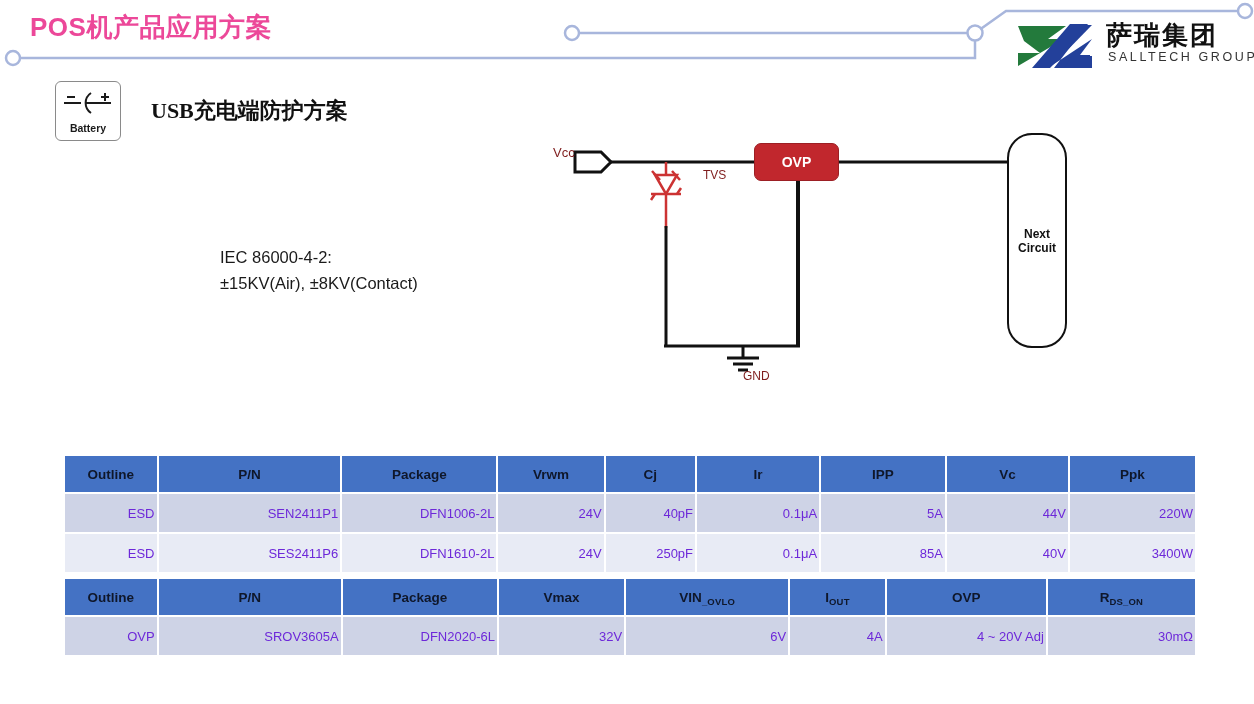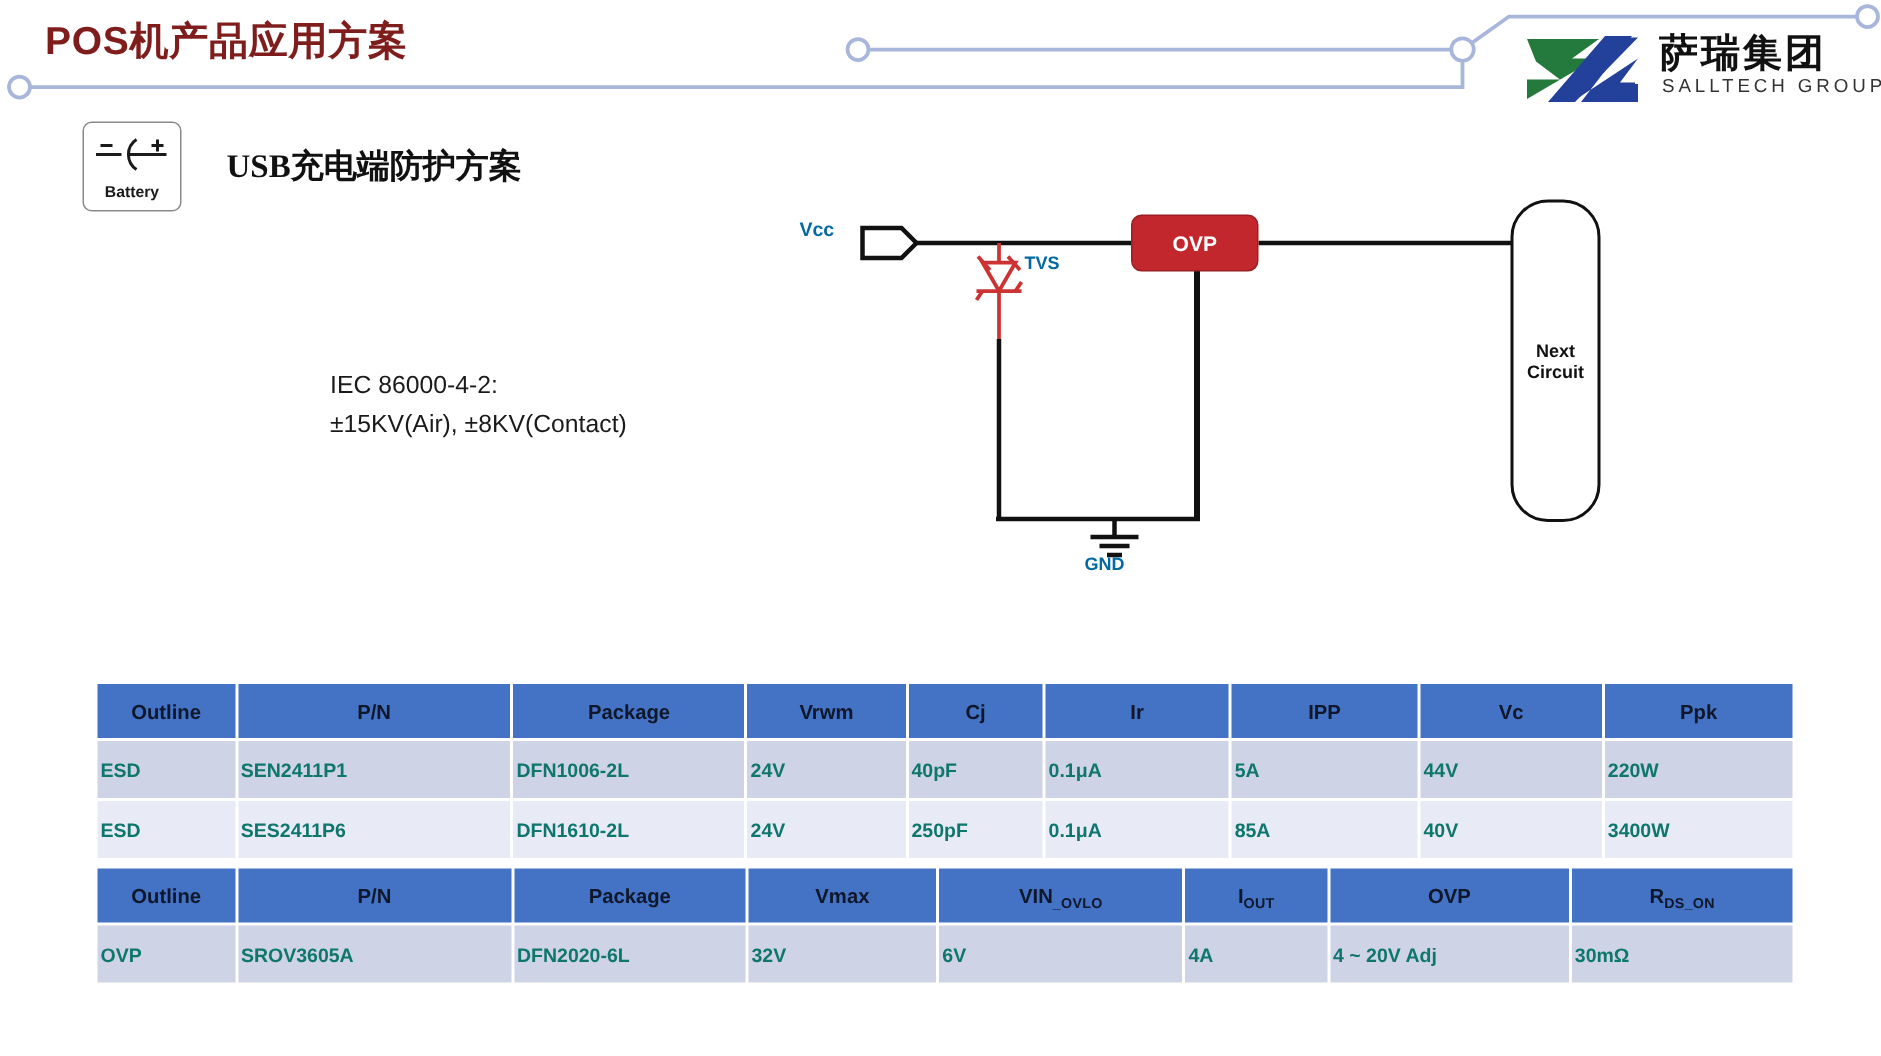--- a/index.html
+++ b/index.html
@@ -8,21 +8,21 @@
     width: 1254px; height: 704px;
     background: #ffffff;
     font-family: "Liberation Sans", sans-serif;
     overflow: hidden;
   }
   #slide { position: relative; width: 1254px; height: 704px; background:#fff; }
 
   
   #page-title {
     position: absolute; left: 30px; top: 10px;
-    font-size: 26px; font-weight: bold; color: #7f1d1d;
+    font-size: 26px; font-weight: bold; color: #ec4899;
     letter-spacing: 0.5px; white-space: nowrap;
   }
   #header-deco { position: absolute; left:0; top:0; width:1254px; height:72px; }
 
   
   #battery-badge {
     position: absolute; left: 55px; top: 81px;
     width: 66px; height: 60px;
     border: 1px solid #8a8a8a; border-radius: 6px; background:#fff;
   }
@@ -41,21 +41,21 @@
 
   
   #iec-note {
     position:absolute; left:220px; top:244px;
     font-size: 16.5px; color:#1a1a1a; line-height: 26px;
     white-space: nowrap;
   }
 
   
   #circuit { position:absolute; left:515px; top:118px; width:590px; height:285px; }
-  .clbl { position:absolute; font-size:12px; font-weight:bold; color:#0369a1; white-space:nowrap; }
+  .clbl { position:absolute; font-size:12px; font-weight:normal; color:#7f1d1d; white-space:nowrap;margin-left:20px; }
   #lbl-vcc { left:18px; top:27px; font-size:13px; }
   #lbl-tvs { left:168px; top:50px; }
   #lbl-gnd { left:208px; top:251px; }
   #ovp-box {
     position:absolute; left:239px; top:25px; width:85px; height:38px;
     background:#C1272D; border-radius:7px;
     color:#fff; font-size:14px; font-weight:bold;
     display:flex; align-items:center; justify-content:center;
     border:1px solid #9c1f24;
   }
@@ -69,22 +69,22 @@
   
   .tbl { position:absolute; border-collapse:separate; border-spacing:2px 2px; }
   #table-esd { left:63px; top:454px; width:1134px; }
   #table-ovp { left:63px; top:577px; width:1134px; }
   .tbl th {
     background:#4472C4; color:#0f172a; font-weight:bold;
     font-size:13.5px; height:36px; padding:0 2px; text-align:center;
     border:none; white-space:nowrap;
   }
   .tbl td {
-    font-size:13px; color:#0f766e; height:38px; text-align:left;
-    padding:0 2px; border:none; white-space:nowrap;font-weight:bold;
+    font-size:13px; color:#6d28d9; height:38px; text-align:right;
+    padding:0 2px; border:none; white-space:nowrap;
   }
   .tbl tr.row-a td { background:#CED3E6; }
   .tbl tr.row-b td { background:#E8EBF5; }
   .sub { font-size: 9.5px; vertical-align: baseline; position: relative; top: 3px; letter-spacing:0.2px; }
 
   
   #logo-block { position:absolute; left:1014px; top:18px; width:232px; height:54px; }
   #logo-mark { position:absolute; left:0; top:4px; }
   #logo-cn {
     position:absolute; left:92px; top:0px;

